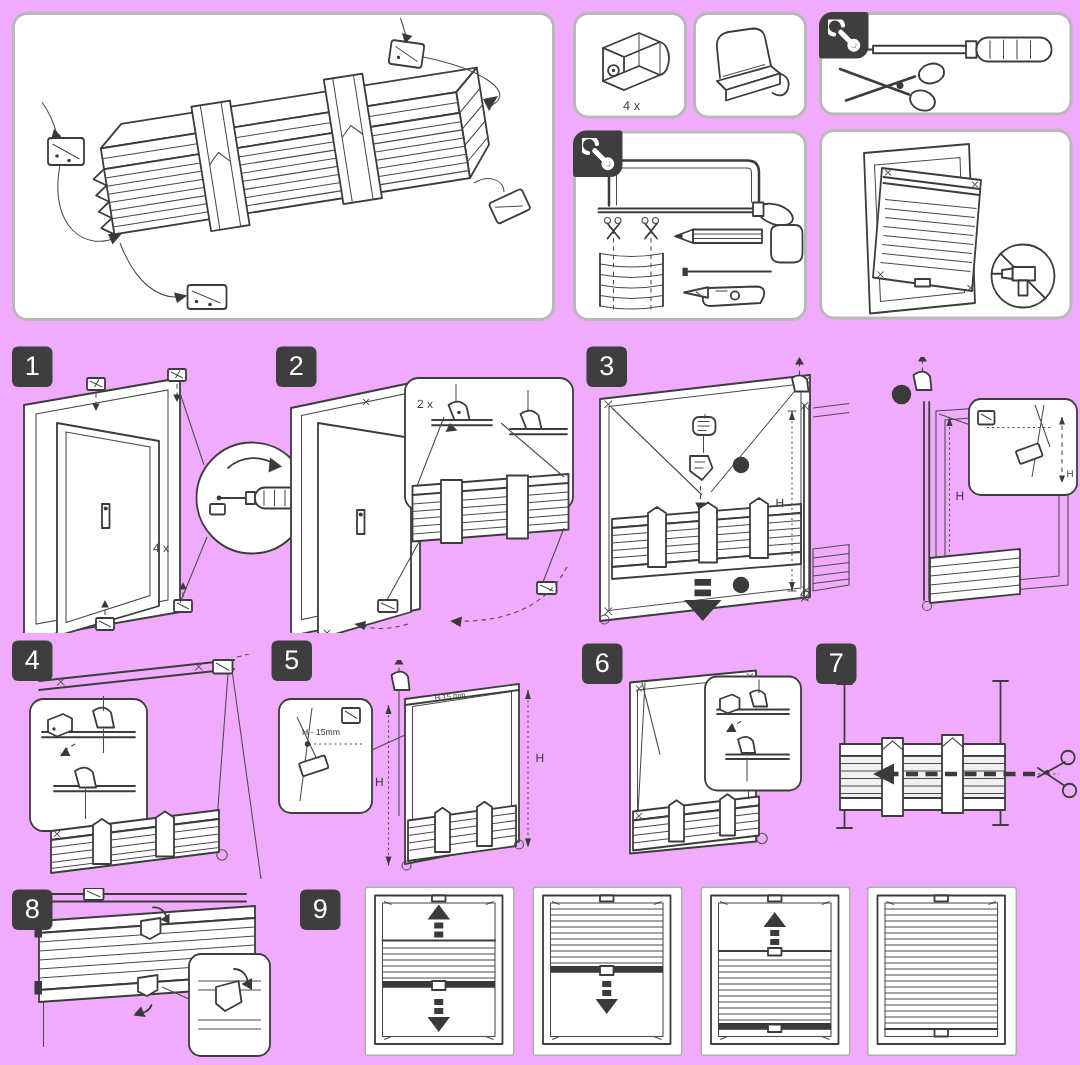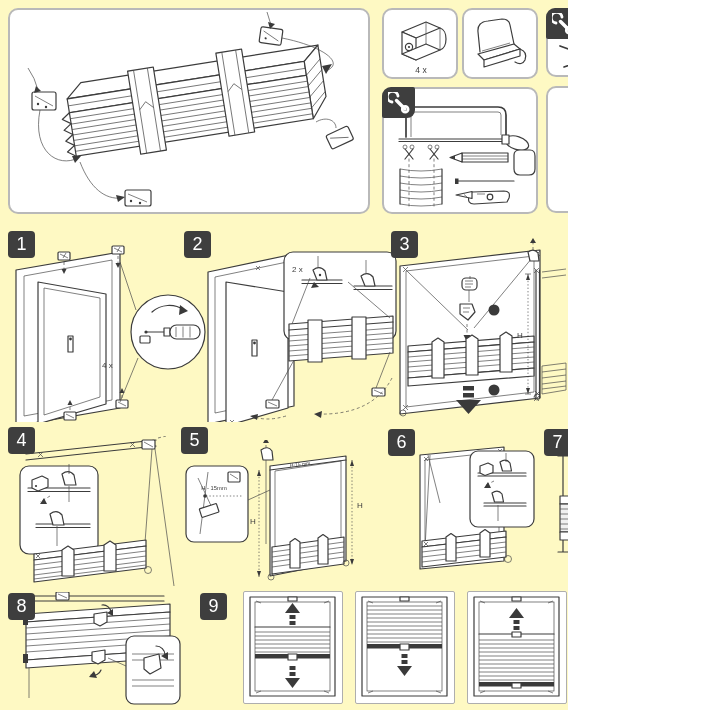--- a/index.html
+++ b/index.html
@@ -1,17 +1,17 @@
 <!DOCTYPE html>
 <html><head>
 <meta charset="utf-8">
 <style>
   *{margin:0;padding:0;box-sizing:border-box}
   html,body{background:#fff}
-  .sheet{position:relative;width:568px;height:710px;background:#fef9c3;overflow:hidden;
+  .sheet{position:relative;width:720px;height:710px;background:#f0abfc;overflow:hidden;
          font-family:"Liberation Sans",sans-serif}
   .panel{position:absolute;border:2px solid #b9b9b9;border-radius:10px;background:#fff}
   .panel9{position:absolute;border:1.5px solid #aeaeae;border-radius:2px;background:#fff}
   .badge{position:absolute;width:27px;height:27px;background:#3e3e3e;color:#fff;border-radius:4px;
          display:flex;align-items:center;justify-content:center;font-size:18px;z-index:5}
   .toolbadge{position:absolute;width:33px;height:31px;background:#3e3e3e;border-radius:9px 2px 8px 2px;
          display:flex;align-items:center;justify-content:center;z-index:4}
   .ill{position:absolute}
   svg{display:block}
   .ln{stroke:#3c3c3c;fill:none;stroke-width:1.2;stroke-linecap:round;stroke-linejoin:round}
@@ -259,21 +259,21 @@
           <rect class="ln wht" x="164" y="85" width="30" height="14" rx="6.5"></rect>
           <path class="tn" d="M170,87 v10 M177,86.5 v11 M184,86.5 v11"></path>
         </g>
         <path class="ln" d="M146,72 A26,26 0 0 1 178,70"></path>
           <polygon class="fil" points="174,65 182,71 173,75"></polygon>
         <rect class="ln wht" x="134" y="96" width="10" height="7" rx="1"></rect>
       </g>
     </svg>
   </div>
 
-  <div class="ill" style="left:196px;top:240px">
+  <div class="ill" style="left:182px;top:240px">
     <svg width="206" height="182" viewBox="0 0 206 182">
       <polygon class="ln wht" points="12,32 98,14 98,166 12,184"></polygon>
       <polygon class="tn" points="19,37 91,22 91,158 19,173"></polygon>
       <polygon class="ln wht" points="30,42 92,52 92,168 30,186"></polygon>
       <rect class="ln wht" x="56" y="100" width="5" height="16"></rect>
         <circle class="fil" cx="58.5" cy="103" r="1.4"></circle>
       <path class="tn" d="M60,26 l4,4 m0,-4 l-4,4 M93,50 l4,4 m0,-4 l-4,4"></path>
       <g>
         <rect class="ln wht" x="88" y="12" width="112" height="88" rx="9"></rect>
         <text class="txt" x="96" y="32" font-size="8">2 x</text>

